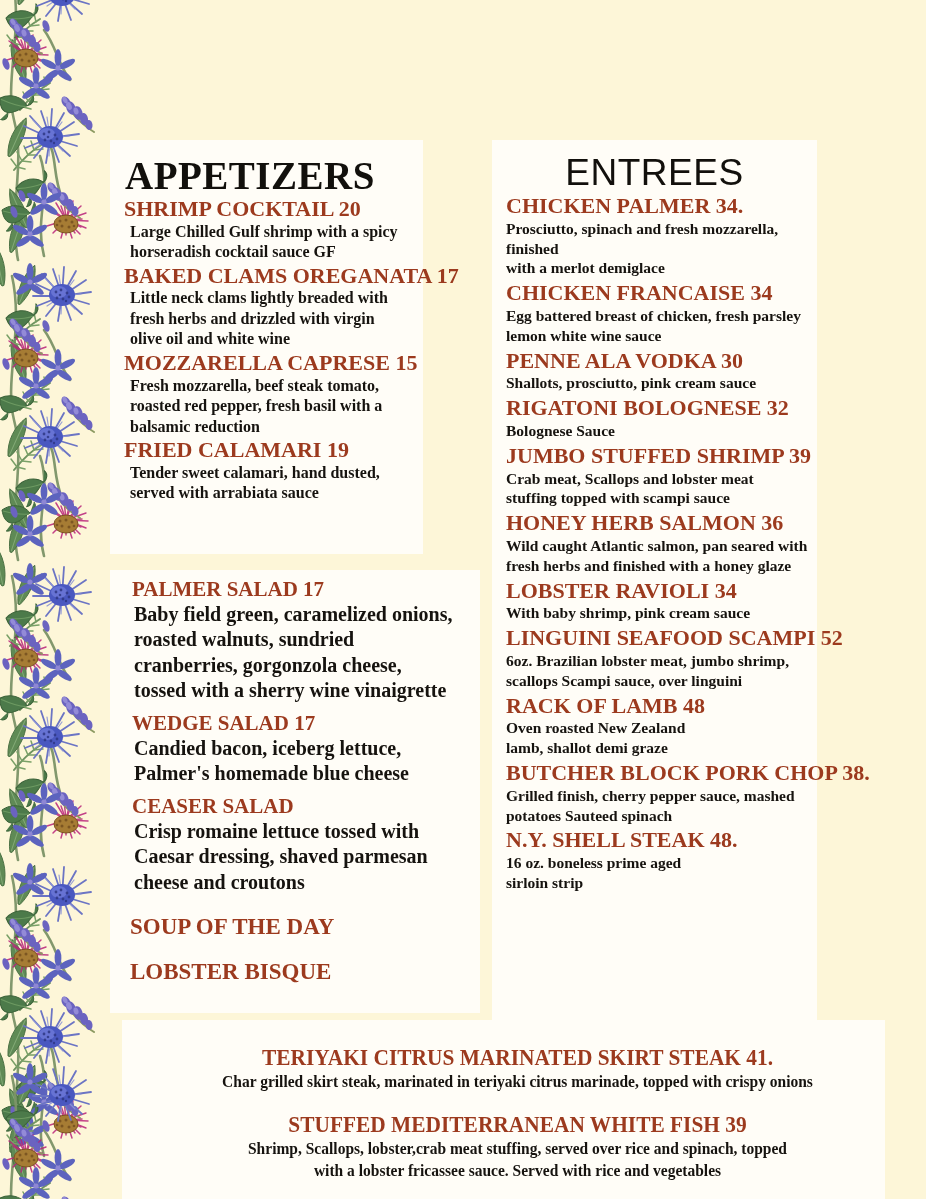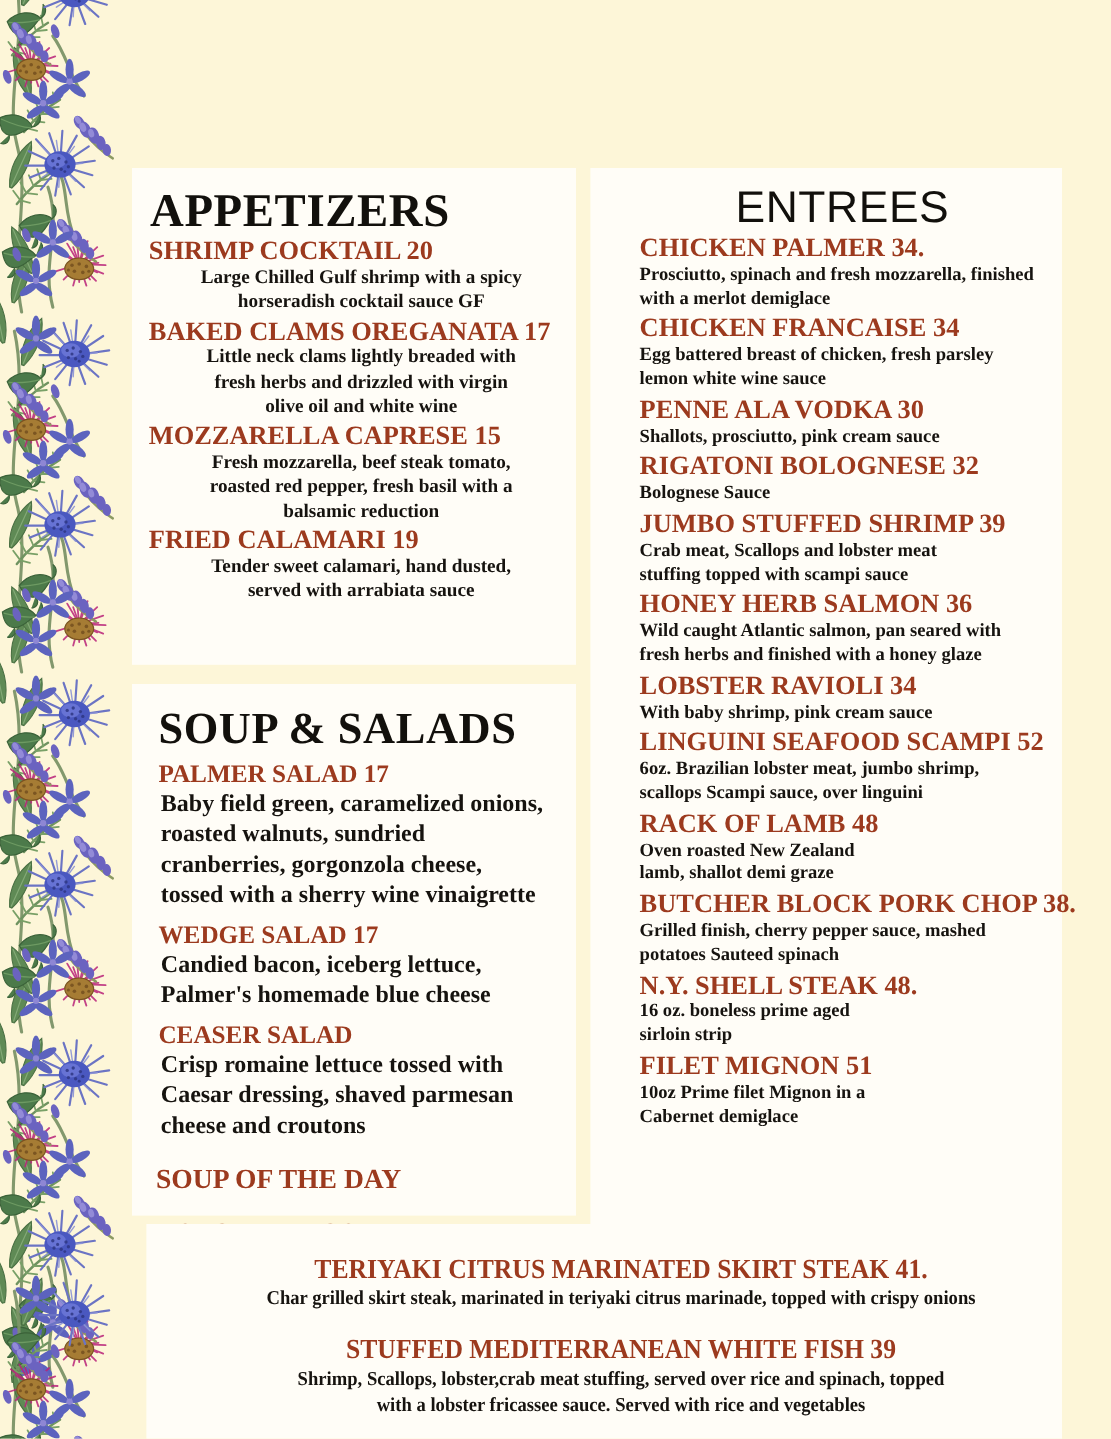--- a/index.html
+++ b/index.html
@@ -53,23 +53,23 @@
     letter-spacing: 0.5px;
     color: #7C8F5E;
     line-height: 1.05;
   }
 
   
   .card {
     position: absolute;
     background: #FFFDF7;
   }
-  #card-appetizers { left: 110px; top: 140px;  width: 370px; height: 414px; }
+  #card-appetizers { left: 110px; top: 140px;  width: 313px; height: 414px; }
   #card-soup       { left: 110px; top: 570px;  width: 370px; height: 443px; }
-  #card-entrees    { left: 492px; top: 140px;  width: 393px; height: 905px; padding-left: 27px; }
+  #card-entrees    { left: 492px; top: 140px;  width: 325px; height: 905px; }
   #card-specials   { left: 122px; top: 1020px; width: 763px; height: 179px; }
 
   .section-head {
     font-family: "Liberation Serif", serif;
     font-weight: bold;
     color: #12100C;
     line-height: 1;
   }
   #head-appetizers { font-size: 39px; margin: 16px 0 2px 15px; letter-spacing: 0.5px; }
   #head-soup       { font-size: 37px; margin: 19px 0 4px 22px; letter-spacing: 0.5px; }
@@ -94,21 +94,21 @@
   }
   .dish-desc {
     font-family: "Liberation Serif", serif;
     font-weight: bold;
     color: #16130F;
     line-height: 1.28;
   }
 
   
   #card-appetizers .dish-name { font-size: 22px; margin-left: 14px; margin-top: 1px; }
-  #card-appetizers .dish-desc { font-size: 16px; margin-left: 20px; margin-top: 1px; text-align: center; }
+  #card-appetizers .dish-desc { font-size: 16px; margin-left: 20px; margin-top: 1px; }
 
   
   #card-soup .dish-name { font-size: 21px; margin-left: 22px; margin-top: 8px; }
   #card-soup .dish-desc { font-size: 20px; margin-left: 24px; margin-top: 1px; }
   #card-soup .dish.big .dish-name { font-size: 23px; margin-top: 20px; margin-left: 20px; }
 
   
   #card-entrees .dish-name { font-size: 22px; margin-left: 14px; margin-top: 3px; }
   #card-entrees .dish-desc { font-size: 15.5px; margin-left: 14px; margin-top: 1px; }
 
@@ -151,21 +151,20 @@
           <div class="dish-desc">Fresh mozzarella, beef steak tomato,<br>roasted red pepper, fresh basil with a<br>balsamic reduction</div>
         </div>
         <div class="dish">
           <div class="dish-name">FRIED CALAMARI   19</div>
           <div class="dish-desc">Tender sweet calamari, hand dusted,<br>served with arrabiata sauce</div>
         </div>
       </div>
   </div>
 
   <div class="card" id="card-soup">
-    <div class="section-head" id="head-soup">SOUP &amp; SALADS</div>
     <div class="items">
         <div class="dish">
           <div class="dish-name">PALMER SALAD 17</div>
           <div class="dish-desc">Baby field green, caramelized onions,<br>roasted walnuts, sundried<br>cranberries, gorgonzola cheese,<br>tossed with a sherry wine vinaigrette</div>
         </div>
         <div class="dish">
           <div class="dish-name">WEDGE SALAD 17</div>
           <div class="dish-desc">Candied bacon, iceberg lettuce,<br>Palmer's homemade blue cheese</div>
         </div>
         <div class="dish">
@@ -220,24 +219,20 @@
           <div class="dish-name">RACK OF LAMB 48</div>
           <div class="dish-desc">Oven roasted New Zealand<br>lamb, shallot demi graze</div>
         </div>
         <div class="dish">
           <div class="dish-name">BUTCHER BLOCK PORK CHOP 38.</div>
           <div class="dish-desc">Grilled finish, cherry pepper sauce, mashed<br>potatoes Sauteed spinach</div>
         </div>
         <div class="dish">
           <div class="dish-name">N.Y. SHELL STEAK 48.</div>
           <div class="dish-desc">16 oz. boneless prime aged<br>sirloin strip</div>
-        </div>
-        <div class="dish">
-          <div class="dish-name">FILET MIGNON 51</div>
-          <div class="dish-desc">10oz Prime filet Mignon in a<br>Cabernet demiglace</div>
         </div>
       </div>
   </div>
 
   <div class="card" id="card-specials">
     <div class="special" id="special-1">
       <div class="dish-name">TERIYAKI CITRUS MARINATED SKIRT STEAK 41.</div>
       <div class="dish-desc">Char grilled skirt steak, marinated in teriyaki citrus marinade, topped with crispy onions</div>
     </div>
     <div class="special" id="special-2">

